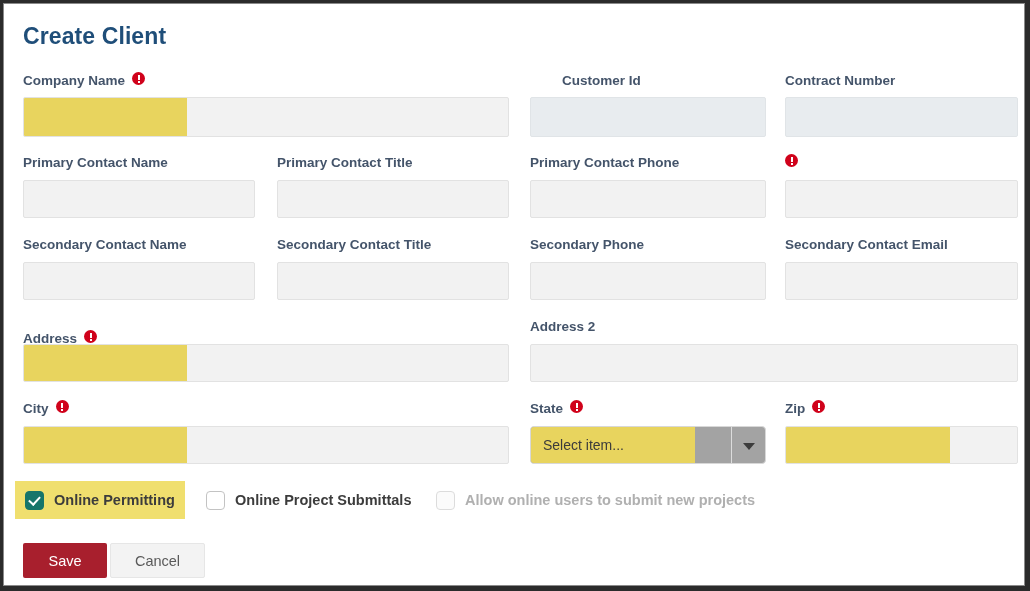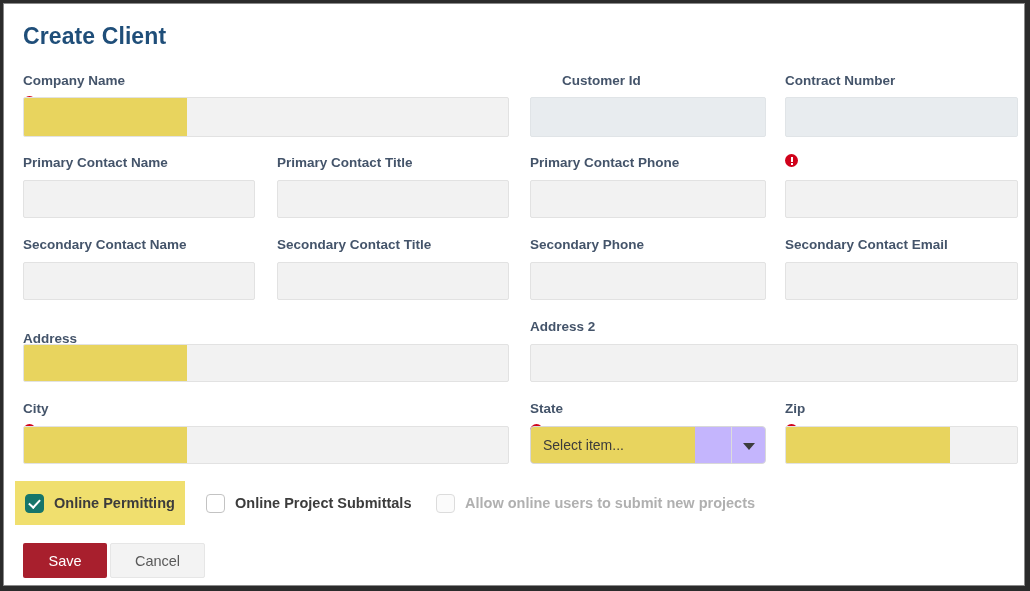--- a/index.html
+++ b/index.html
@@ -44,21 +44,20 @@
   .field-label {
     font-size: 13.5px;
     color: #44546a;
     font-weight: bold;
     white-space: nowrap;
     height: 17px;
     line-height: 17px;
     display: flex;
     align-items: flex-start;
     gap: 7px;
-    flex-direction: column;
   }
   .req-icon {
     display: inline-block;
     width: 13px;
     height: 13px;
     border-radius: 50%;
     background: #d0021b;
     position: relative;
     flex: none;
   }
@@ -100,21 +99,21 @@
     left: 0;
     top: 0;
     bottom: 0;
     background: #e8d45e;
   }
 
   
   .select-box {
     position: absolute;
     box-sizing: border-box;
-    background: #c4b5fd;
+    background: #a3a3a3;
     border: 1px solid #d8d8d8;
     border-radius: 4px;
     overflow: hidden;
   }
   .select-text {
     position: absolute;
     left: 12px;
     top: 0;
     bottom: 0;
     display: flex;
@@ -141,21 +140,21 @@
     border-top: 7px solid #3c3c3c;
     z-index: 3;
   }
 
   
   .chk-row {
     position: absolute;
     display: flex;
     align-items: center;
     gap: 10px;
-    height: 44px;
+    height: 38px;
     padding: 0 10px;
     box-sizing: border-box;
   }
   .chk-row.highlighted {
     background: #f0df6e;
   }
   .chk-box {
     width: 19px;
     height: 19px;
     box-sizing: border-box;

